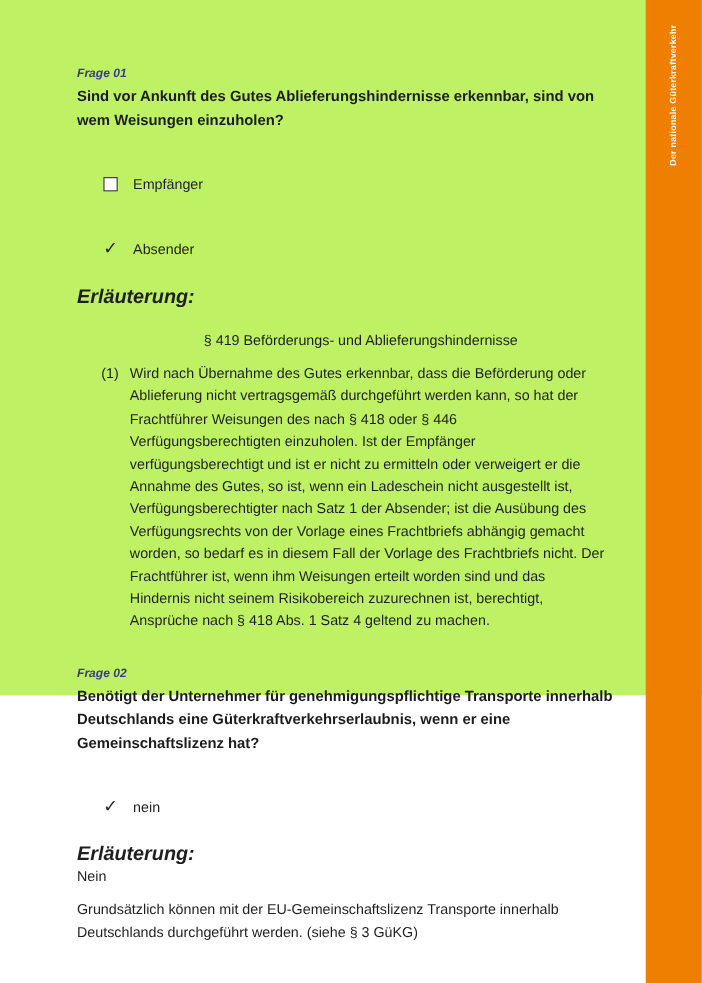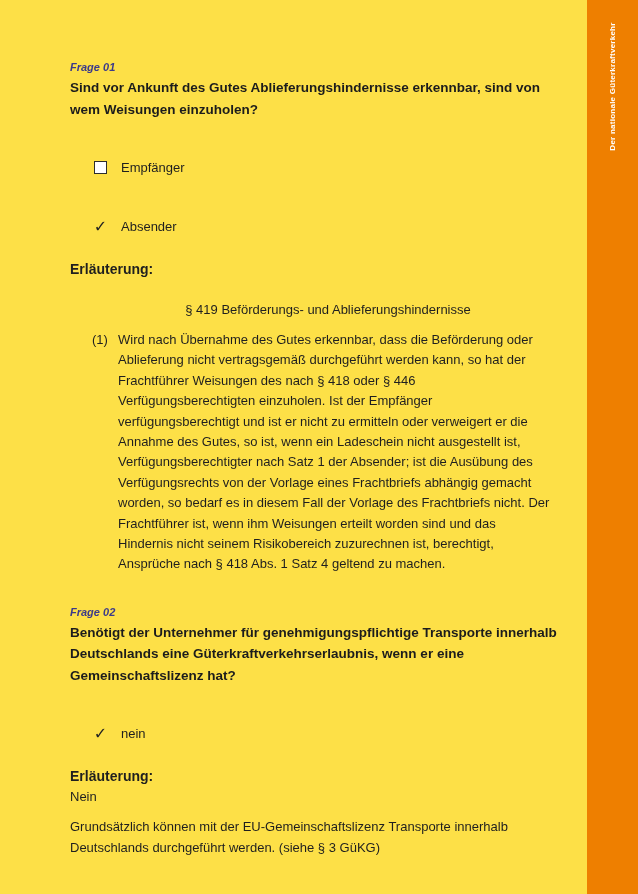--- a/index.html
+++ b/index.html
@@ -3,21 +3,21 @@
 <meta charset="utf-8">
 <style>
   html,body{margin:0;padding:0;}
   body{
     width:638px;height:894px;position:relative;overflow:hidden;
     background:#ffffff;
     font-family:"Liberation Sans","DejaVu Sans",sans-serif;
     color:#1f1f1f;
     -webkit-font-smoothing:antialiased;
   }
-  .page{position:relative;width:638px;height:894px;background:#fde047;}
+  .page{position:relative;width:638px;height:632px;background:#bef264;}
 
   
   .side-strip{
     position:absolute;top:0;right:0;width:51px;height:894px;
     background:#EE7F00;
   }
   .side-strip .vlabel-wrap{
     position:absolute;top:10px;right:0;width:51px;height:152px;
     display:flex;align-items:center;justify-content:center;
   }
@@ -53,21 +53,21 @@
   .opt-mark{
     width:17px;height:17px;display:flex;align-items:center;justify-content:center;
     margin-right:12px;flex:0 0 17px;
   }
   .opt-mark .box{display:none;width:11px;height:11px;border:1.7px solid #2d2d2d;background:#fff;}
   .opt-mark.unchecked .box{display:block;}
   .opt-mark .glyph{display:none;font-size:16px;font-weight:400;color:#222;line-height:1;}
   .opt-mark.checked .glyph{display:block;}
 
   .expl-title{
-    font-size:14px;font-weight:bold;margin:21px 0 0 0;line-height:20.5px;
+    font-size:18px;font-weight:bold;margin:21px 0 0 0;line-height:20.5px;font-style:italic;
   }
   .expl-intro{
     font-size:13px;margin:0;line-height:20.5px;white-space:pre-line;
   }
   .law-heading{
     font-size:13px;margin:20px 0 0 0;line-height:20.5px;text-align:center;
   }
   .law-item{
     display:flex;margin:10px 0 0 22px;
   }

